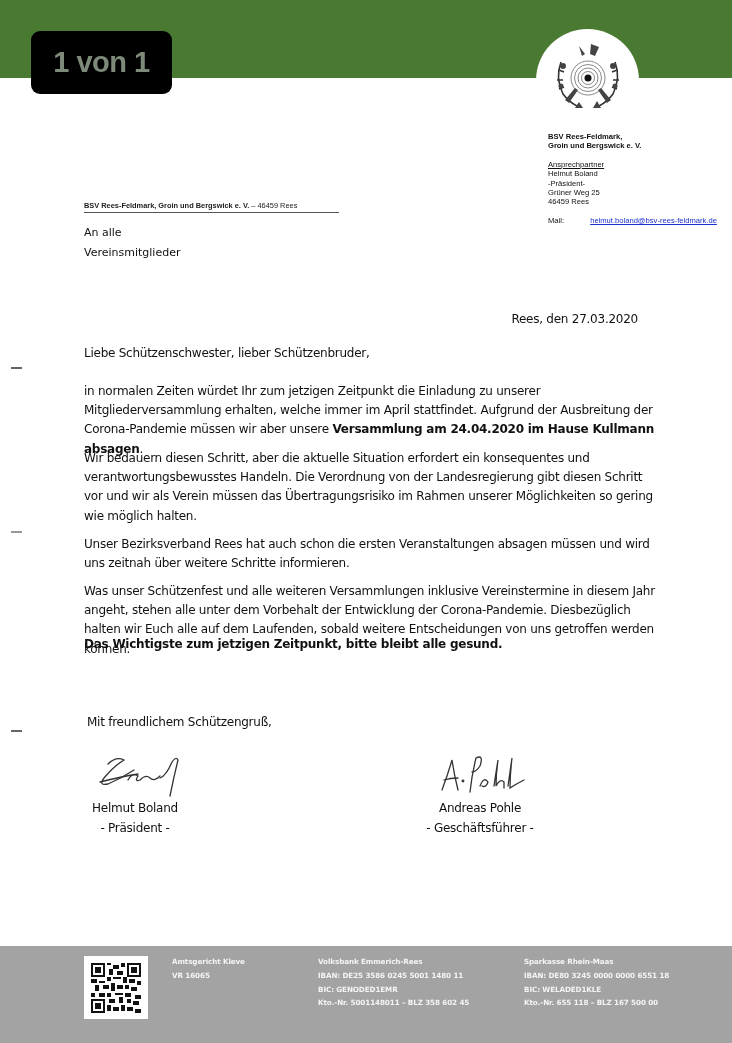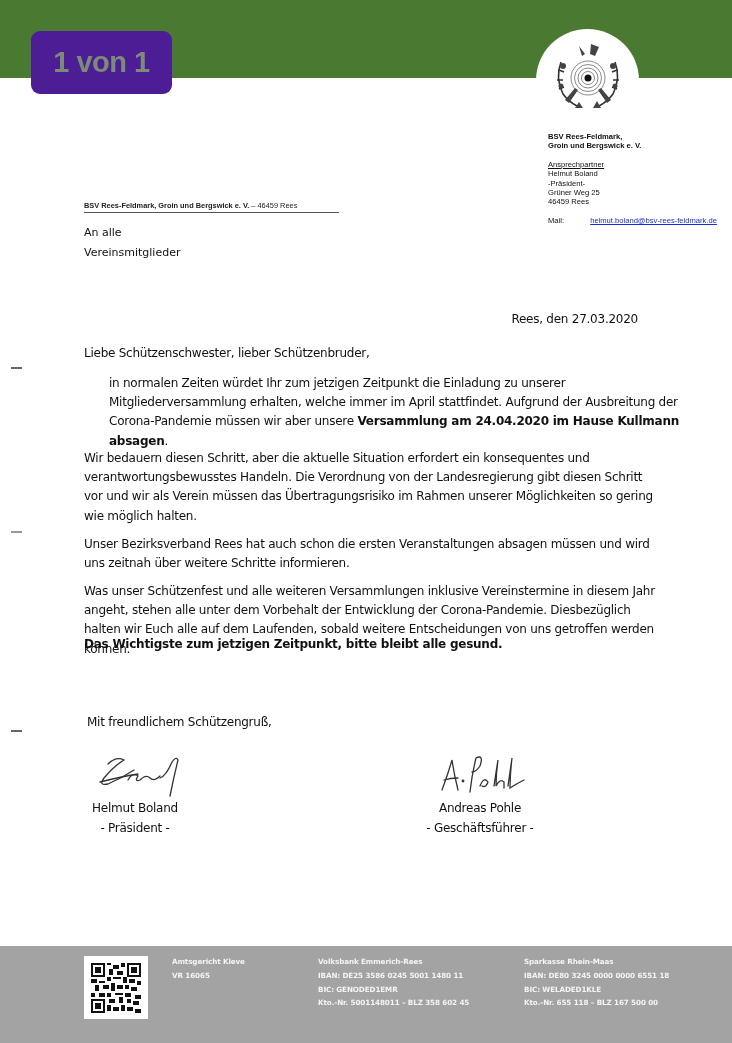--- a/index.html
+++ b/index.html
@@ -8,21 +8,21 @@
       background: #ffffff;
       font-family: "Liberation Sans", sans-serif;
       color: #111;
     }
     .header-band {
       position: absolute; left: 0; top: 0; width: 732px; height: 78px;
       background: #4a7a31;
     }
     .page-badge {
       position: absolute; left: 31px; top: 31px; width: 141px; height: 63px;
-      background: #4c1d95; border-radius: 9px;
+      background: #000000; border-radius: 9px;
       display: flex; align-items: center; justify-content: center;
       font-family: "Liberation Sans", sans-serif; font-size: 29px; font-weight: bold;
       color: #7d8a7a; letter-spacing: -0.5px;
     }
     .logo-arch {
       position: absolute; left: 536px; top: 29px; width: 103px; height: 100px;
       background: #fff; border-radius: 52px 52px 0 0;
     }
     .logo {
       position: absolute; left: 551px; top: 42px; width: 74px; height: 72px;
@@ -43,21 +43,21 @@
     .recipient {
       position: absolute; left: 84px; top: 223px; font-family: "DejaVu Sans", sans-serif;
       font-size: 11px; line-height: 20px; color: #111;
     }
     .body-text {
       font-family: "DejaVu Sans", sans-serif; font-size: 12px; color: #111; letter-spacing: -0.25px;
     }
     .date-line { position: absolute; right: 94px; top: 312px; }
     .salutation { position: absolute; left: 84px; top: 346px; }
     .para { position: absolute; left: 84px; width: 580px; line-height: 19.2px; }
-    .p1 { top: 374px; margin-left: 25px; }
+    .p1 { top: 382px; }
     .p2 { top: 449px; }
     .p3 { top: 535px; }
     .p4 { top: 582px; }
     .p5 { top: 635px; font-weight: bold; }
     .closing { position: absolute; left: 87px; top: 715px; }
     .margin-mark { position: absolute; left: 11px; width: 11px; height: 1.5px; background: #666; }
     .sig { position: absolute; }
     .sig-name { position: absolute; text-align: center; }
     .footer {
       position: absolute; left: 0; top: 946px; width: 732px; height: 97px; background: #a3a3a3;

